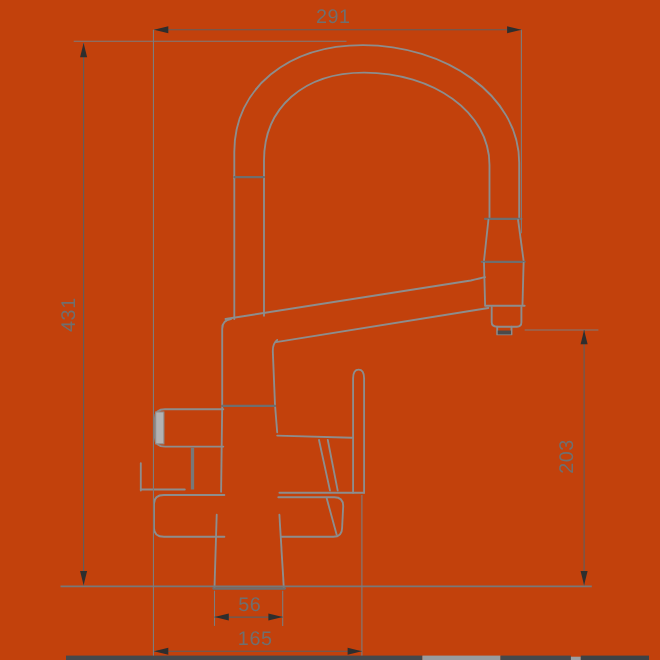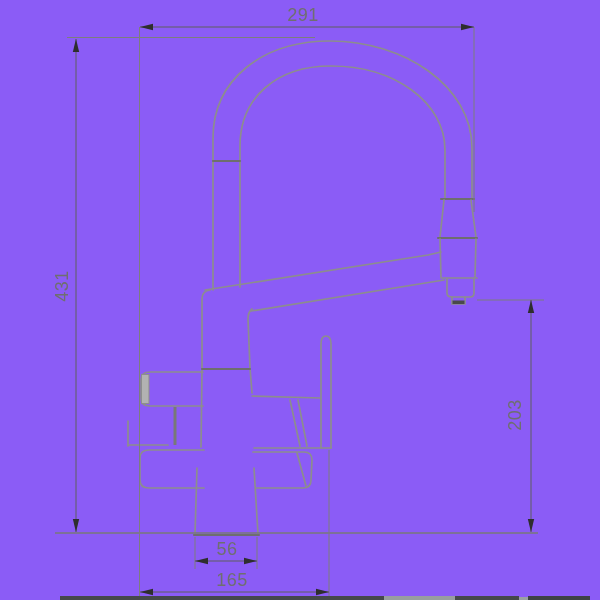--- a/index.html
+++ b/index.html
@@ -1,20 +1,20 @@
 <!DOCTYPE html>
 <html><head>
 <meta charset="utf-8">
 <style>
   html, body { margin: 0; padding: 0; }
   body { width: 600px; height: 600px; }
   .stage {
     position: relative;
     width: 600px; height: 600px;
-    background: #8b5cf6;
+    background: #c2410c;
     overflow: hidden;
   }
   svg { display: block; }
   .obj   { fill: none; stroke: #8d8d8d; stroke-width: 1.7; stroke-linejoin: round; stroke-linecap: round; }
   .objdk { fill: none; stroke: #6e6e6e; stroke-width: 2.1; stroke-linecap: round; }
   .ext   { fill: none; stroke: #7d7d7d; stroke-width: 1; }
   .dim   { fill: none; stroke: #5f5f5f; stroke-width: 1; }
   .arrow { fill: #2e2e2e; stroke: none; }
   .dim-text {
     font-family: "Liberation Sans", "DejaVu Sans", sans-serif;

